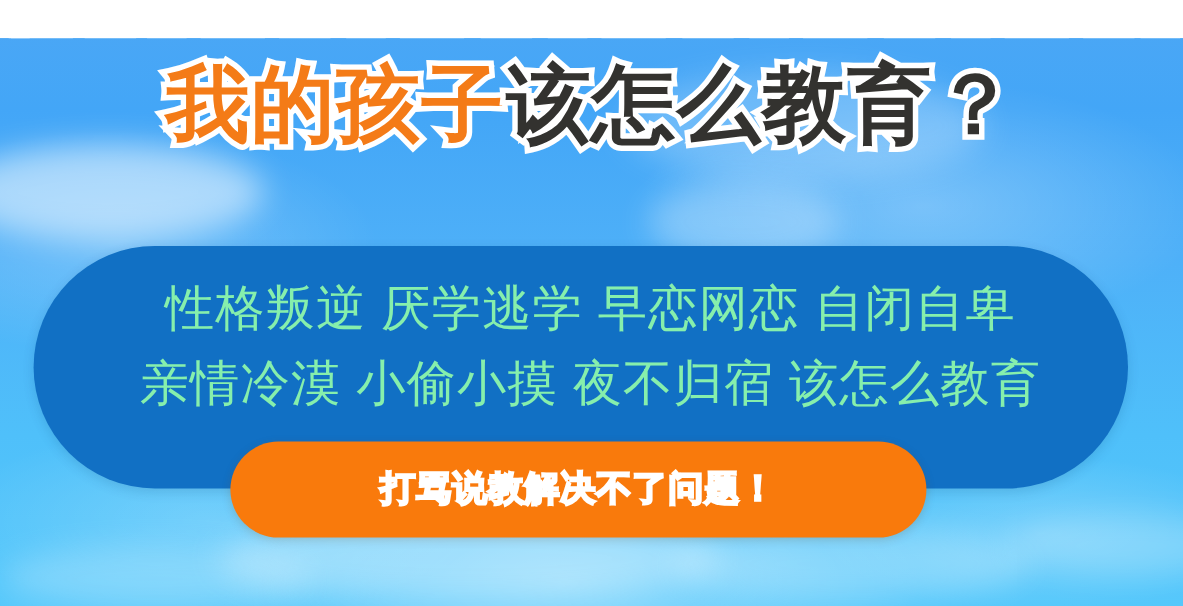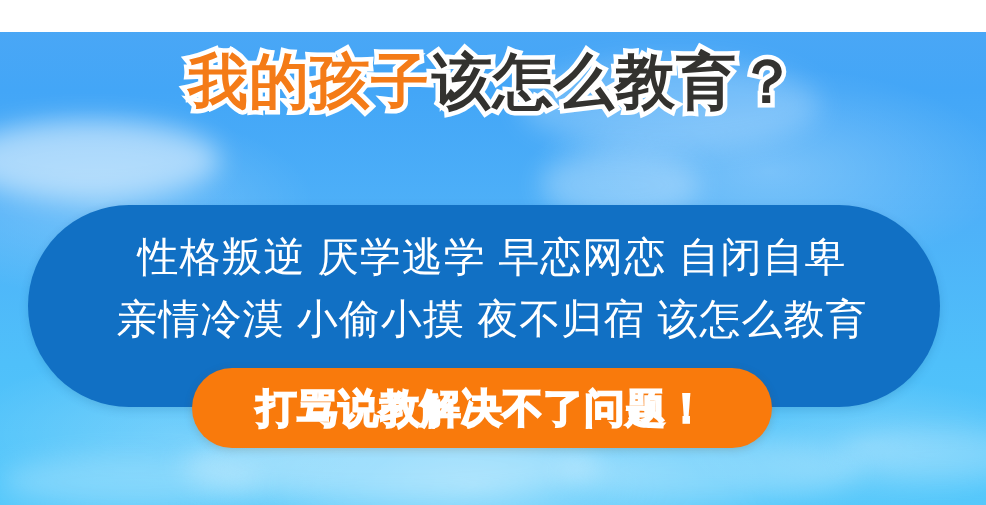--- a/index.html
+++ b/index.html
@@ -44,21 +44,21 @@
     background:rgba(255,255,255,0.5);
     filter:blur(13px);
     pointer-events:none;
   }
 
   
   .headline {
     position:absolute;
     left:0; right:0; top:48px;
     text-align:center;
-    font-size:60px;
+    font-size:70px;
     line-height:1.12;
     font-weight:bold;
     letter-spacing:1px;
     white-space:nowrap;
     font-family:"Liberation Sans","DejaVu Sans",sans-serif;
   }
   .headline span { position:relative; }
   .hl-orange {
     color:#f47b17;
     -webkit-text-stroke:9px #ffffff;
@@ -75,21 +75,21 @@
     position:absolute;
     left:28px; top:205px;
     width:912px; height:202px;
     background:#1170c4;
     border-radius:101px;
     box-shadow:0 3px 10px rgba(10,60,110,0.16);
   }
   .panel-lines {
     position:absolute; left:16px; right:0; top:22px;
     text-align:center;
-    color:#ffffff;
+    color:#86efac;
     font-size:41px;
     line-height:1.5;
     font-weight:500;
     letter-spacing:1px;
     white-space:nowrap;
     font-family:"Liberation Sans","DejaVu Sans",sans-serif;
   }
   .panel-lines .ln { display:block; }
 
   
@@ -98,21 +98,21 @@
     left:192px; top:368px;
     width:580px; height:80px;
     background:#f97a0c;
     border-radius:40px;
     display:flex; align-items:center; justify-content:center;
     box-shadow:0 2px 8px rgba(120,60,0,0.18);
     cursor:pointer;
   }
   .cta-label {
     color:#ffffff;
-    font-size:40px;
+    font-size:29px;
     font-weight:bold;
     letter-spacing:1px;
     white-space:nowrap;
     -webkit-text-stroke:2px #ffffff;
     paint-order:stroke fill;
     font-family:"Liberation Sans","DejaVu Sans",sans-serif;
   }
 </style>
 </head>
 <body>

